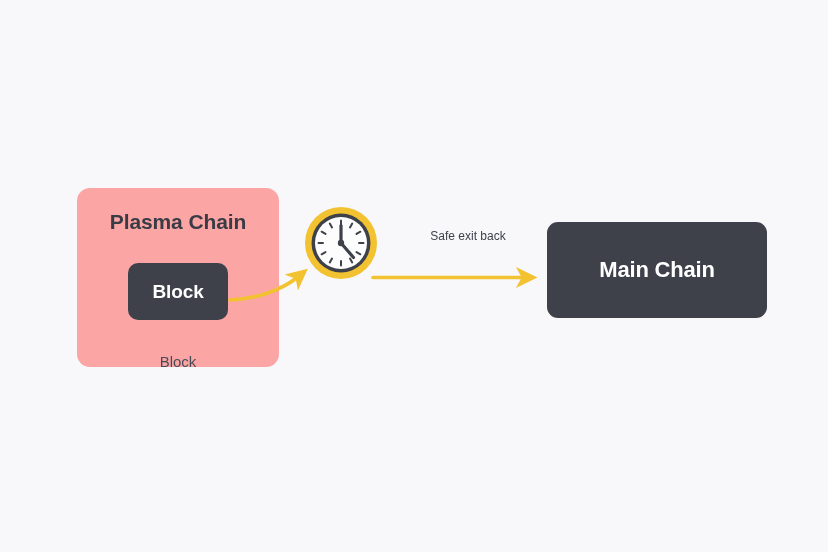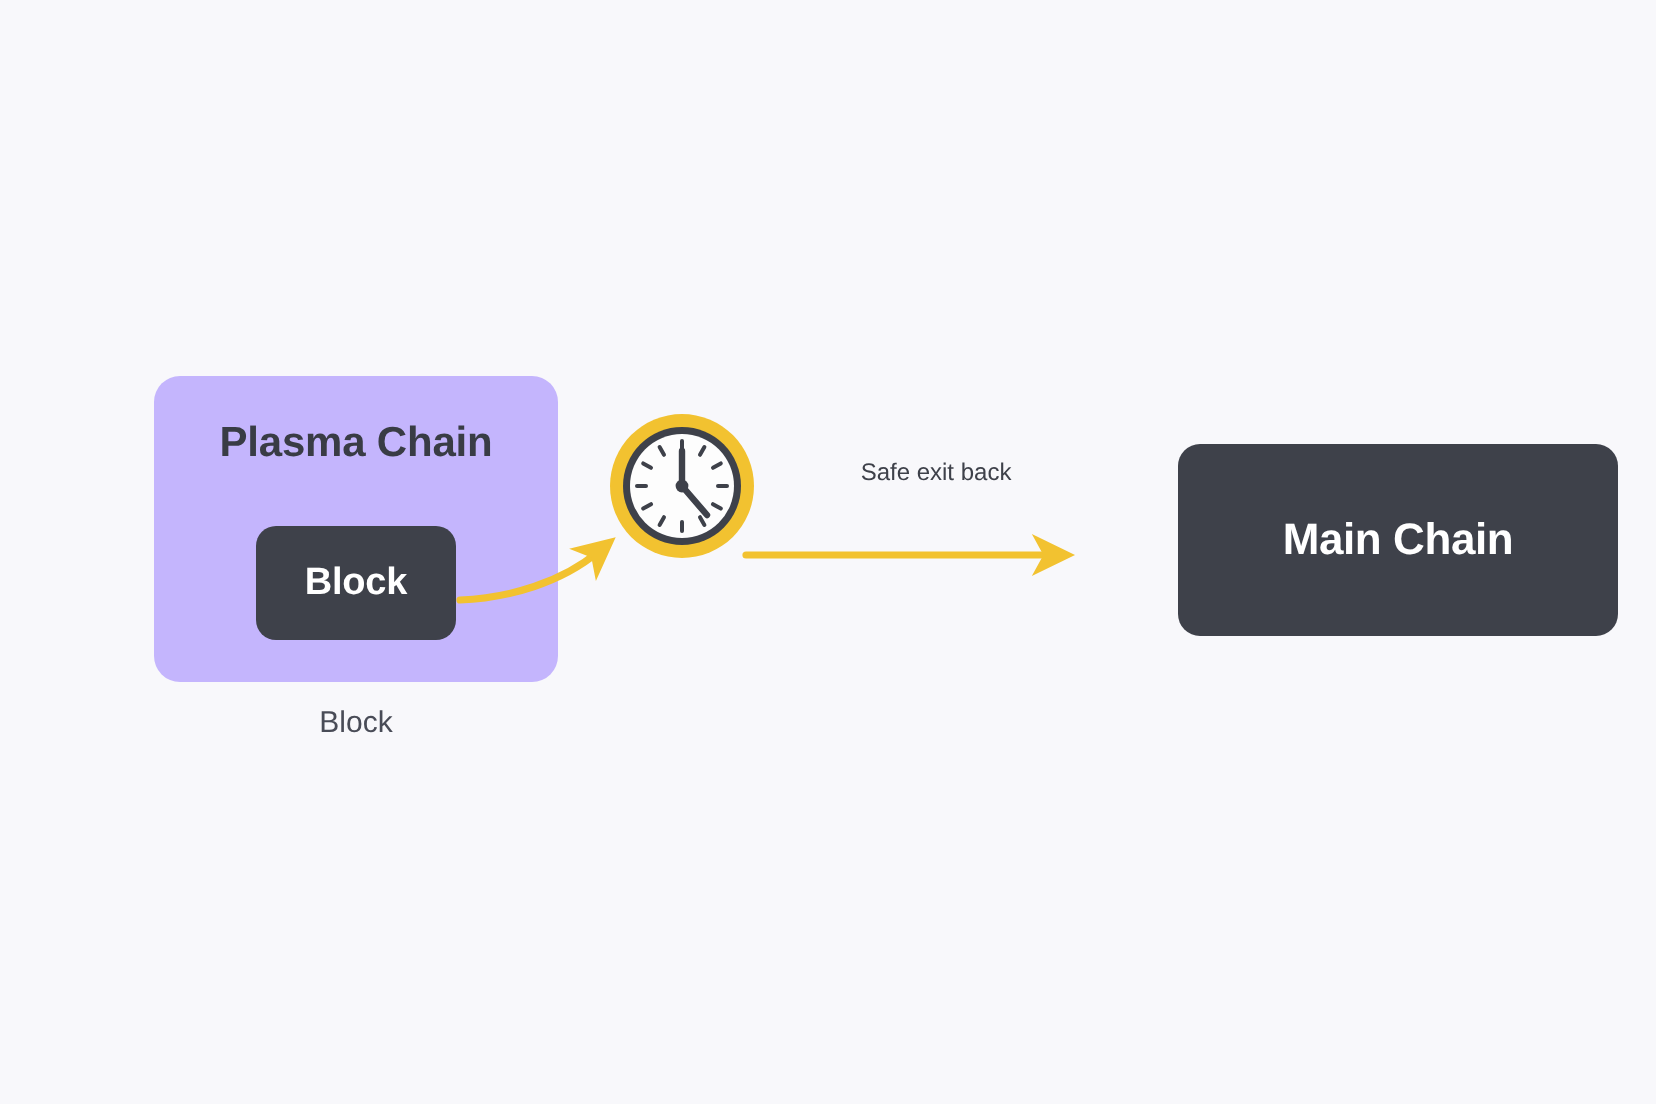--- a/index.html
+++ b/index.html
@@ -20,22 +20,22 @@
     height: 552px;
     background: #f8f8fb;
   }
 
   
   #plasma-chain-box {
     position: absolute;
     left: 77px;
     top: 188px;
     width: 202px;
-    height: 153px;
-    background: #c4b5fd;
+    height: 179px;
+    background: #fca5a5;
     border-radius: 13px;
     box-sizing: border-box;
   }
   #plasma-chain-title {
     position: absolute;
     left: 0;
     top: 22px;
     width: 202px;
     text-align: center;
     font-size: 21px;
@@ -116,21 +116,20 @@
     position: absolute;
     left: 547px;
     top: 222px;
     width: 220px;
     height: 96px;
     background: #3e414a;
     border-radius: 11px;
     display: flex;
     align-items: center;
     justify-content: center;
-    margin-left: 42px;
   }
   #main-chain-label {
     font-size: 22px;
     font-weight: bold;
     color: #ffffff;
     letter-spacing: -0.2px;
   }
 </style>
 </head>
 <body>

